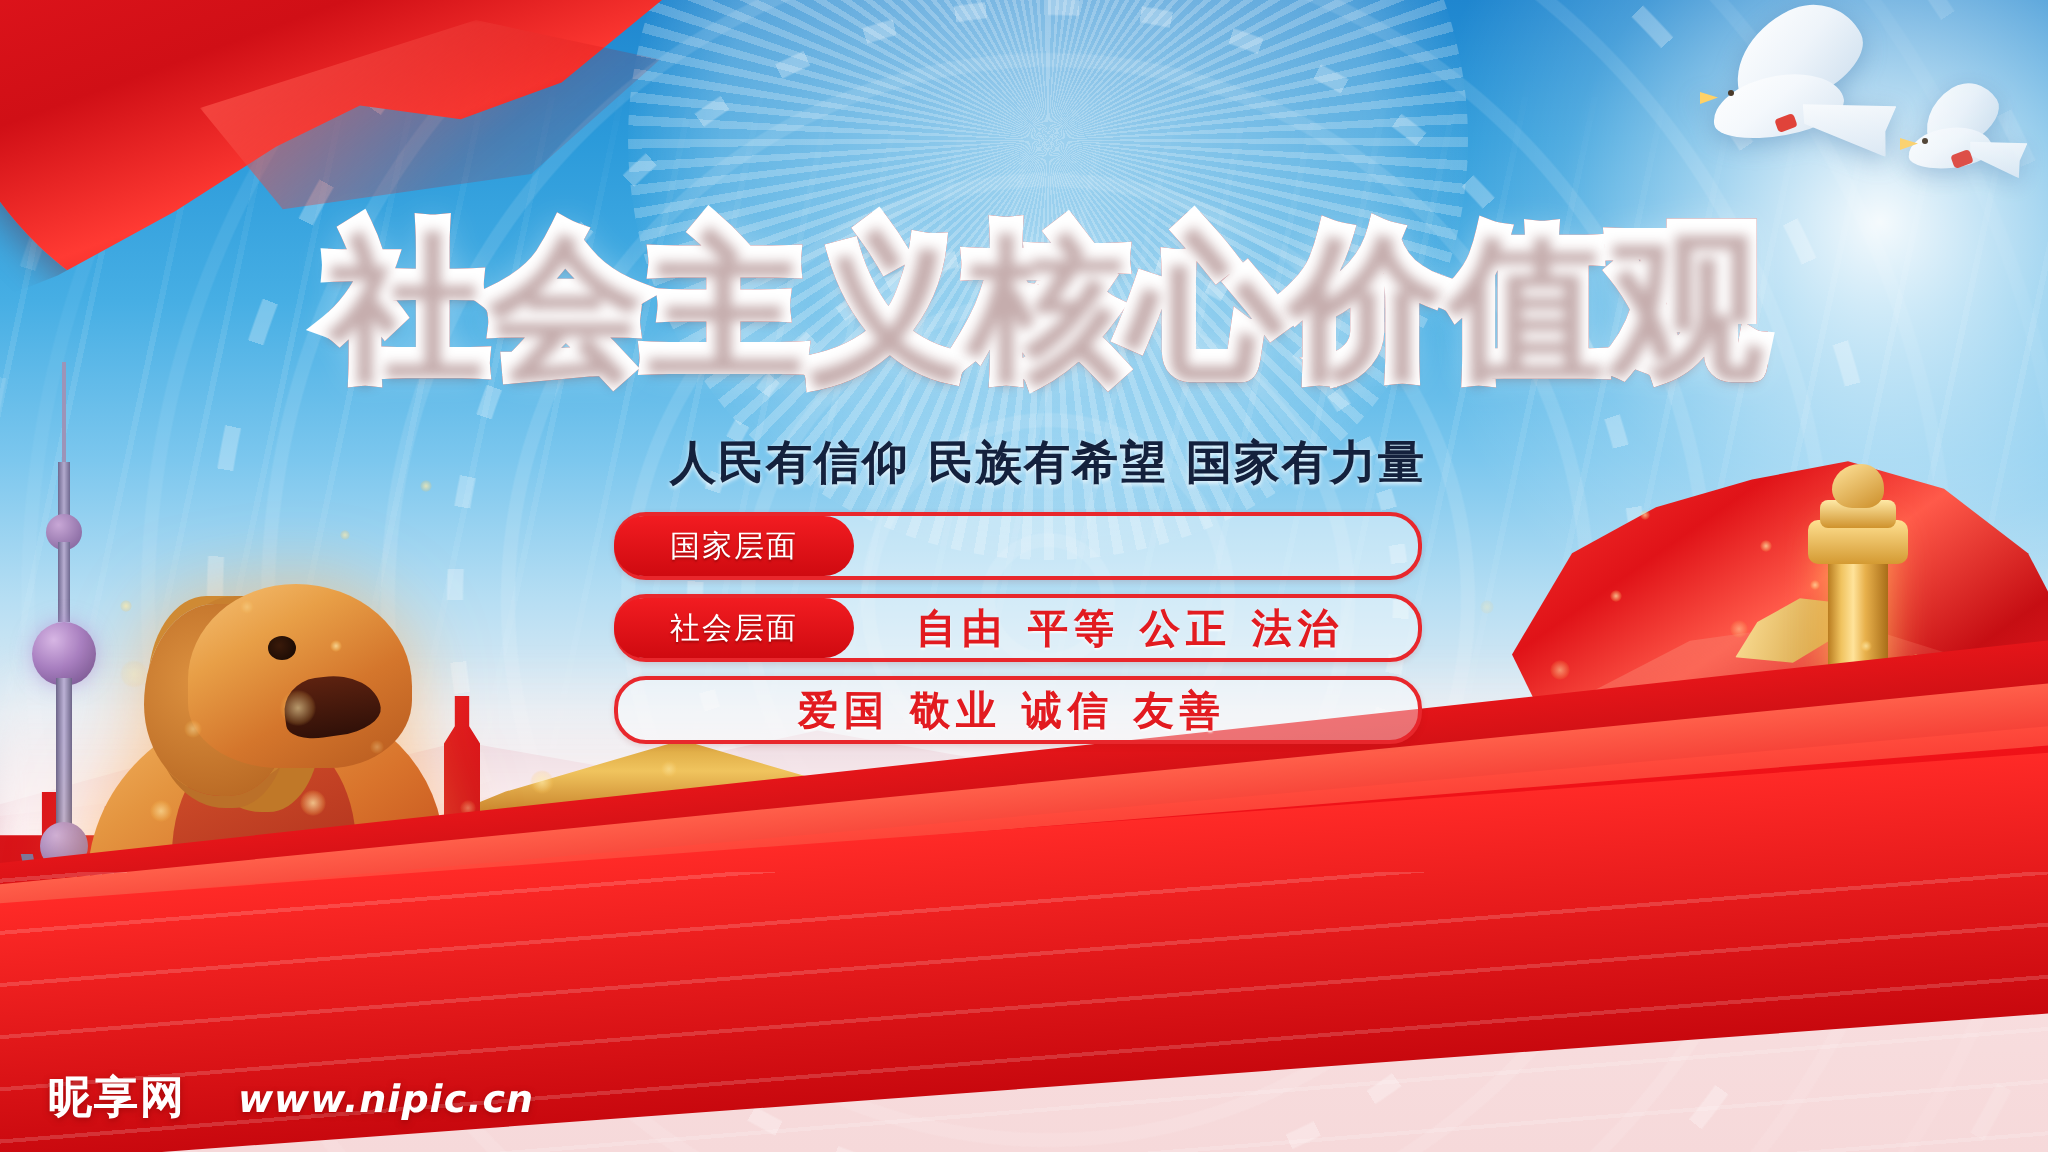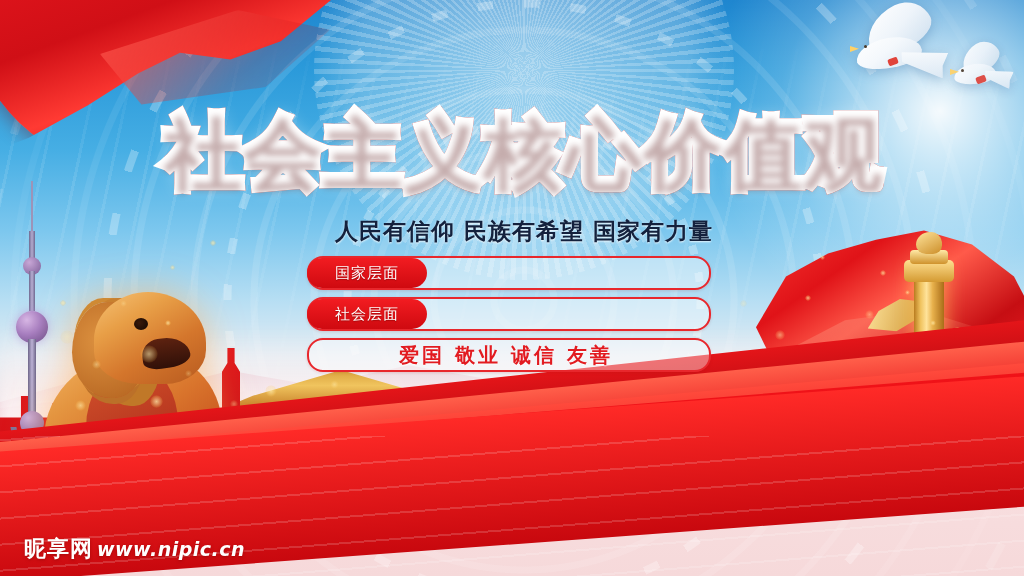--- a/index.html
+++ b/index.html
@@ -379,21 +379,21 @@
   .vtext{
     flex:1 1 auto;text-align:center;
     color:#e21b20;font-weight:bold;font-size:20px;letter-spacing:3px;
     padding-right:6px;
     text-shadow:0 1px 1px rgba(255,255,255,.8);
   }
 
   
   .wm{
     position:absolute;left:24px;bottom:12px;
-    display:flex;align-items:baseline;gap:4px;
+    display:flex;align-items:baseline;gap:26px;
     color:#fff;
   }
   .wm-logo{
     font-weight:bold;font-size:22px;letter-spacing:1px;
     color:#fff;text-shadow:0 1px 3px rgba(120,0,0,.5);
   }
   .wm-url{
     font-style:italic;font-weight:bold;font-size:19px;letter-spacing:.5px;
     color:#fff;text-shadow:0 1px 3px rgba(120,0,0,.5);
   }
@@ -540,20 +540,21 @@
     <span class="inner">社会主义核心价值观</span>
   </div>
   <div class="subline">人民有信仰 民族有希望 国家有力量</div>
 
   <div class="rows">
     <div class="vrow">
       <div class="vpill">国家层面</div>
     </div>
     <div class="vrow">
       <div class="vpill">社会层面</div>
+      <div class="vtext">自由  平等  公正  法治</div>
     </div>
     <div class="vrow">
       <div class="vtext">爱国  敬业  诚信  友善</div>
     </div>
   </div>
 
   <div class="wm">
     <span class="wm-logo">昵享网</span>
     <span class="wm-url">www.nipic.cn</span>
   </div>

